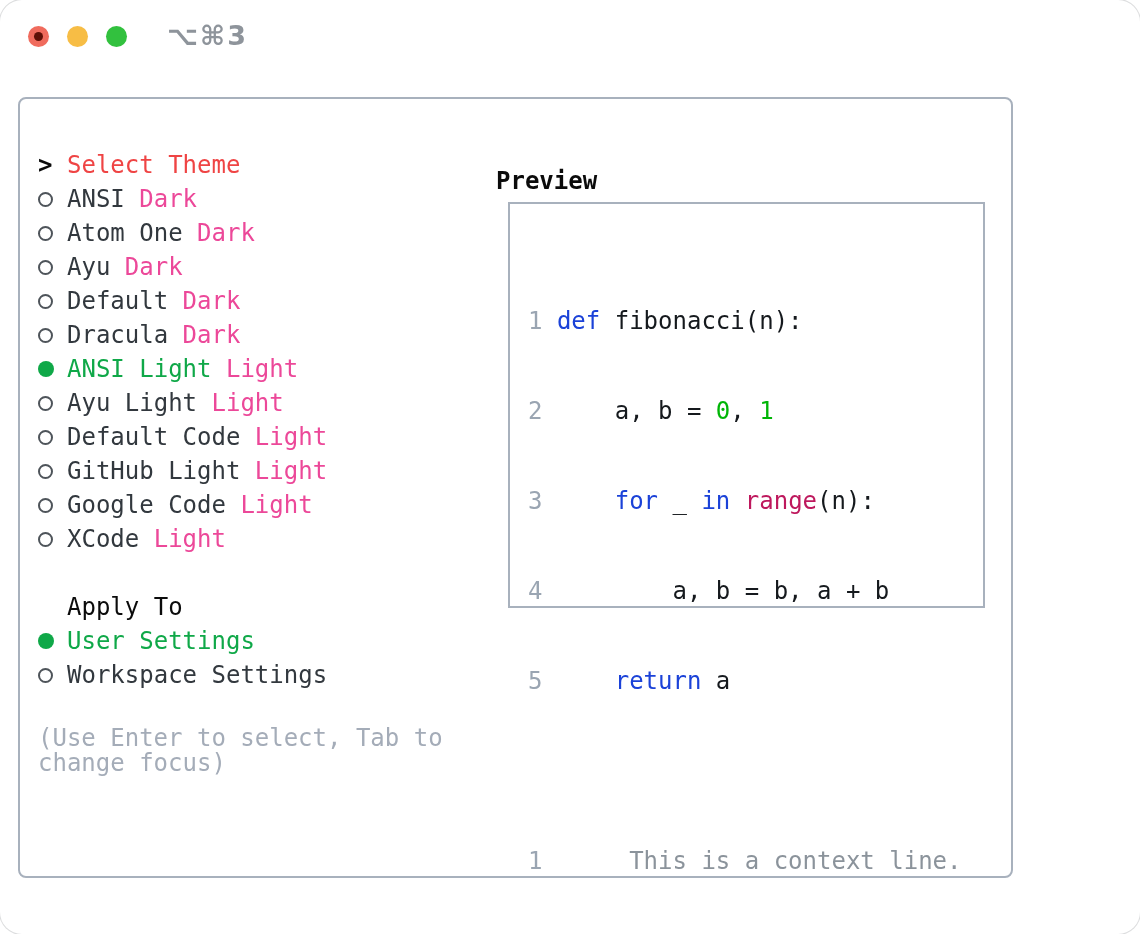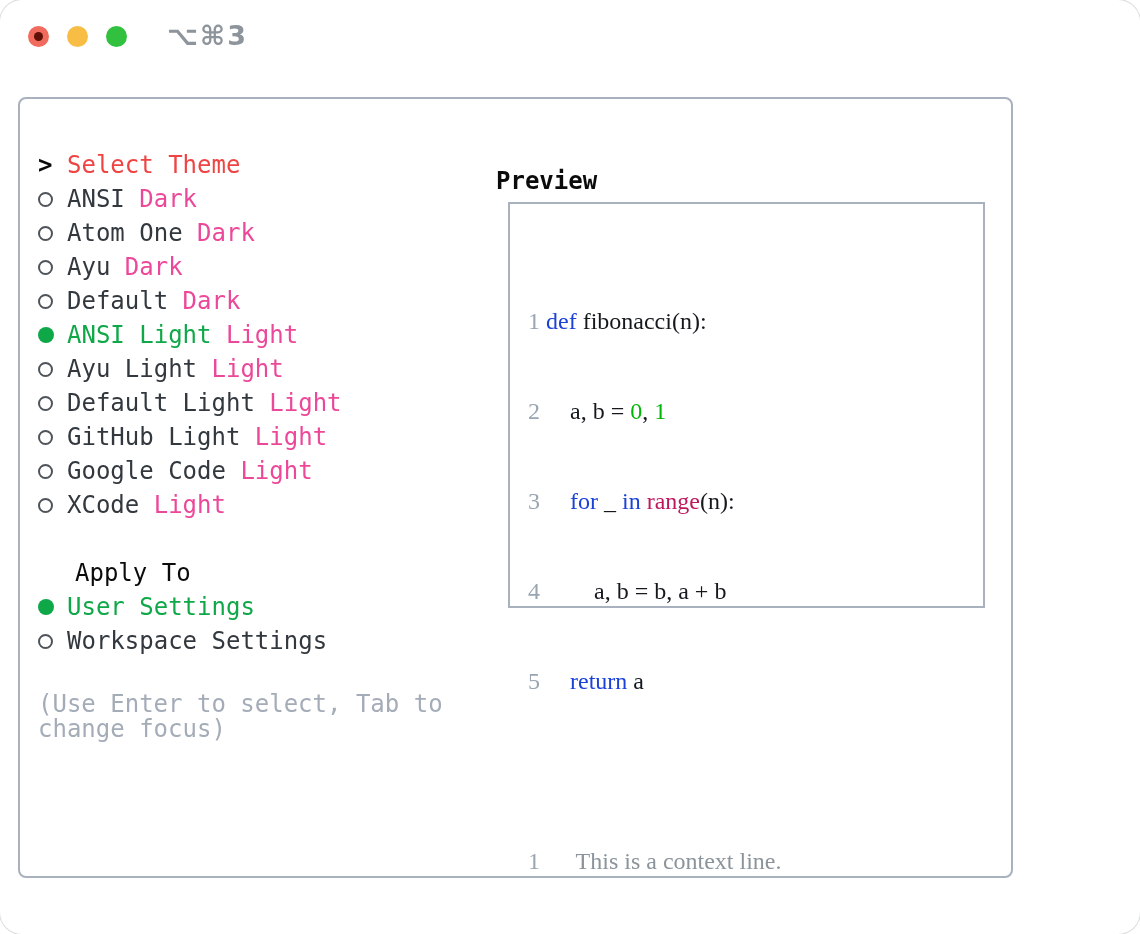--- a/index.html
+++ b/index.html
@@ -39,37 +39,37 @@
   .txt { white-space: pre; color: #32383e; }
   .hdr { color: #ef4444; font-weight: normal; }
   .hdr-plain { color: #0b0b0b; }
   .radio {
     display: inline-block; width: 15px; height: 15px; margin-top: 9px;
     border: 2px solid #4e545a; border-radius: 50%;
   }
   .row.selected .radio { width: 16px; height: 16px; border: 0; background: #0fa848; }
   .row.selected .t-label { color: #0fa848; }
   .t-tag { color: #ec4899; }
-  .spacer-top { margin-top: 34px; gap: 8px; }
+  .spacer-top { margin-top: 34px; }
   .hint {
     margin-top: 34px; width: 450px; font-size: 24px; line-height: 25px;
     color: #a4acb8; white-space: normal;
   }
 
   
   .preview-title {
     position: absolute; left: 476px; top: 65px; height: 34px; line-height: 34px;
     font-size: 24px; font-weight: bold; color: #0b0b0b;
   }
   .preview-box {
     position: absolute; left: 488px; top: 103px; width: 477px; height: 406px;
     border: 2px solid #a8b1bd; background: #ffffff;
   }
   .code { padding: 44px 0 0 18px; white-space: pre; font-size: 24px; }
-  .code-line { height: 34px; line-height: 34px; font-family: Liberation Serif, serif; }
+  .code-line { height: 34px; line-height: 34px; }
   .c-num   { color: #9aa5b2; }
   .c-plain { color: #15191d; }
   .c-kw    { color: #1b42d8; }
   .c-green { color: #00b506; }
   .c-cyan  { color: #be185d; }
   .c-ctx   { color: #8b939b; }
 </style>
 </head>
 <body>
 
@@ -102,31 +102,35 @@
         <span class="txt"><span class="t-label">Atom One</span> <span class="t-tag">Dark</span></span>
       </div>
       <div class="row">
         <span class="marker"><span class="radio"></span></span>
         <span class="txt"><span class="t-label">Ayu</span> <span class="t-tag">Dark</span></span>
       </div>
       <div class="row">
         <span class="marker"><span class="radio"></span></span>
         <span class="txt"><span class="t-label">Default</span> <span class="t-tag">Dark</span></span>
       </div>
+      <div class="row">
+        <span class="marker"><span class="radio"></span></span>
+        <span class="txt"><span class="t-label">Dracula</span> <span class="t-tag">Dark</span></span>
+      </div>
       <div class="row selected">
         <span class="marker"><span class="radio"></span></span>
         <span class="txt"><span class="t-label">ANSI Light</span> <span class="t-tag">Light</span></span>
       </div>
       <div class="row">
         <span class="marker"><span class="radio"></span></span>
         <span class="txt"><span class="t-label">Ayu Light</span> <span class="t-tag">Light</span></span>
       </div>
       <div class="row">
         <span class="marker"><span class="radio"></span></span>
-        <span class="txt"><span class="t-label">Default Light</span> <span class="t-tag">Light</span></span>
+        <span class="txt"><span class="t-label">Default Code</span> <span class="t-tag">Light</span></span>
       </div>
       <div class="row">
         <span class="marker"><span class="radio"></span></span>
         <span class="txt"><span class="t-label">GitHub Light</span> <span class="t-tag">Light</span></span>
       </div>
       <div class="row">
         <span class="marker"><span class="radio"></span></span>
         <span class="txt"><span class="t-label">Google Code</span> <span class="t-tag">Light</span></span>
       </div>
       <div class="row">

